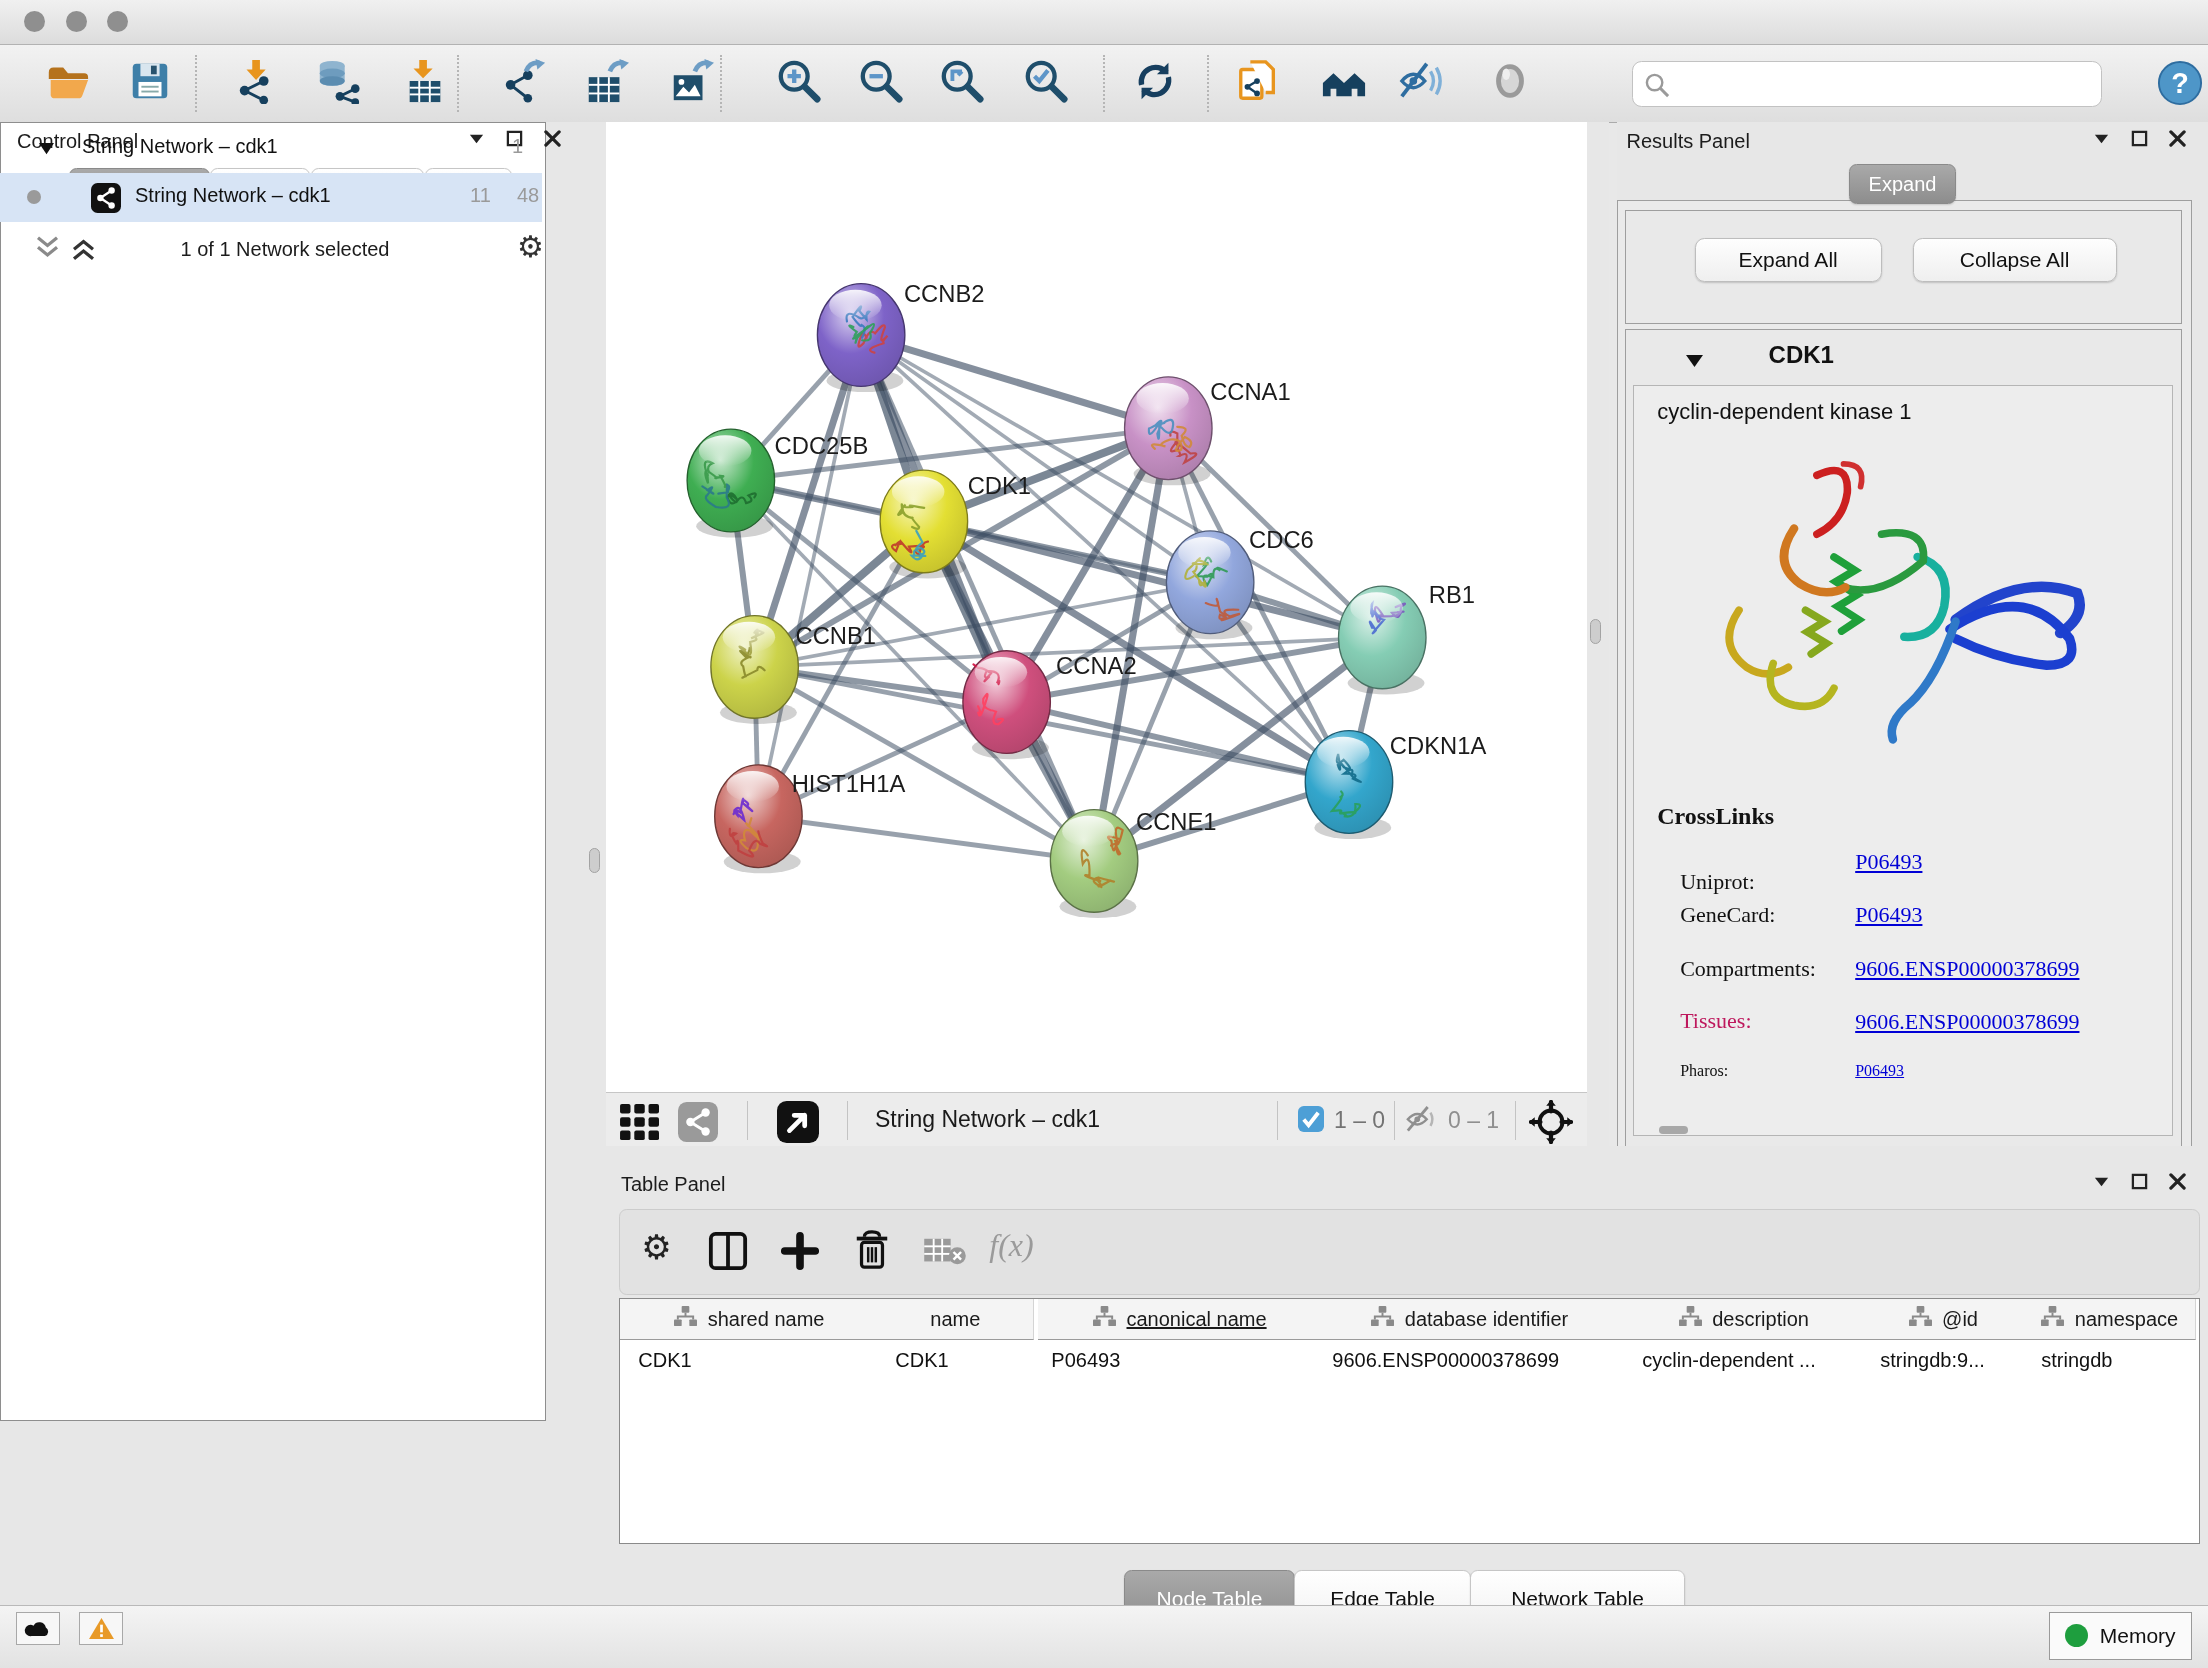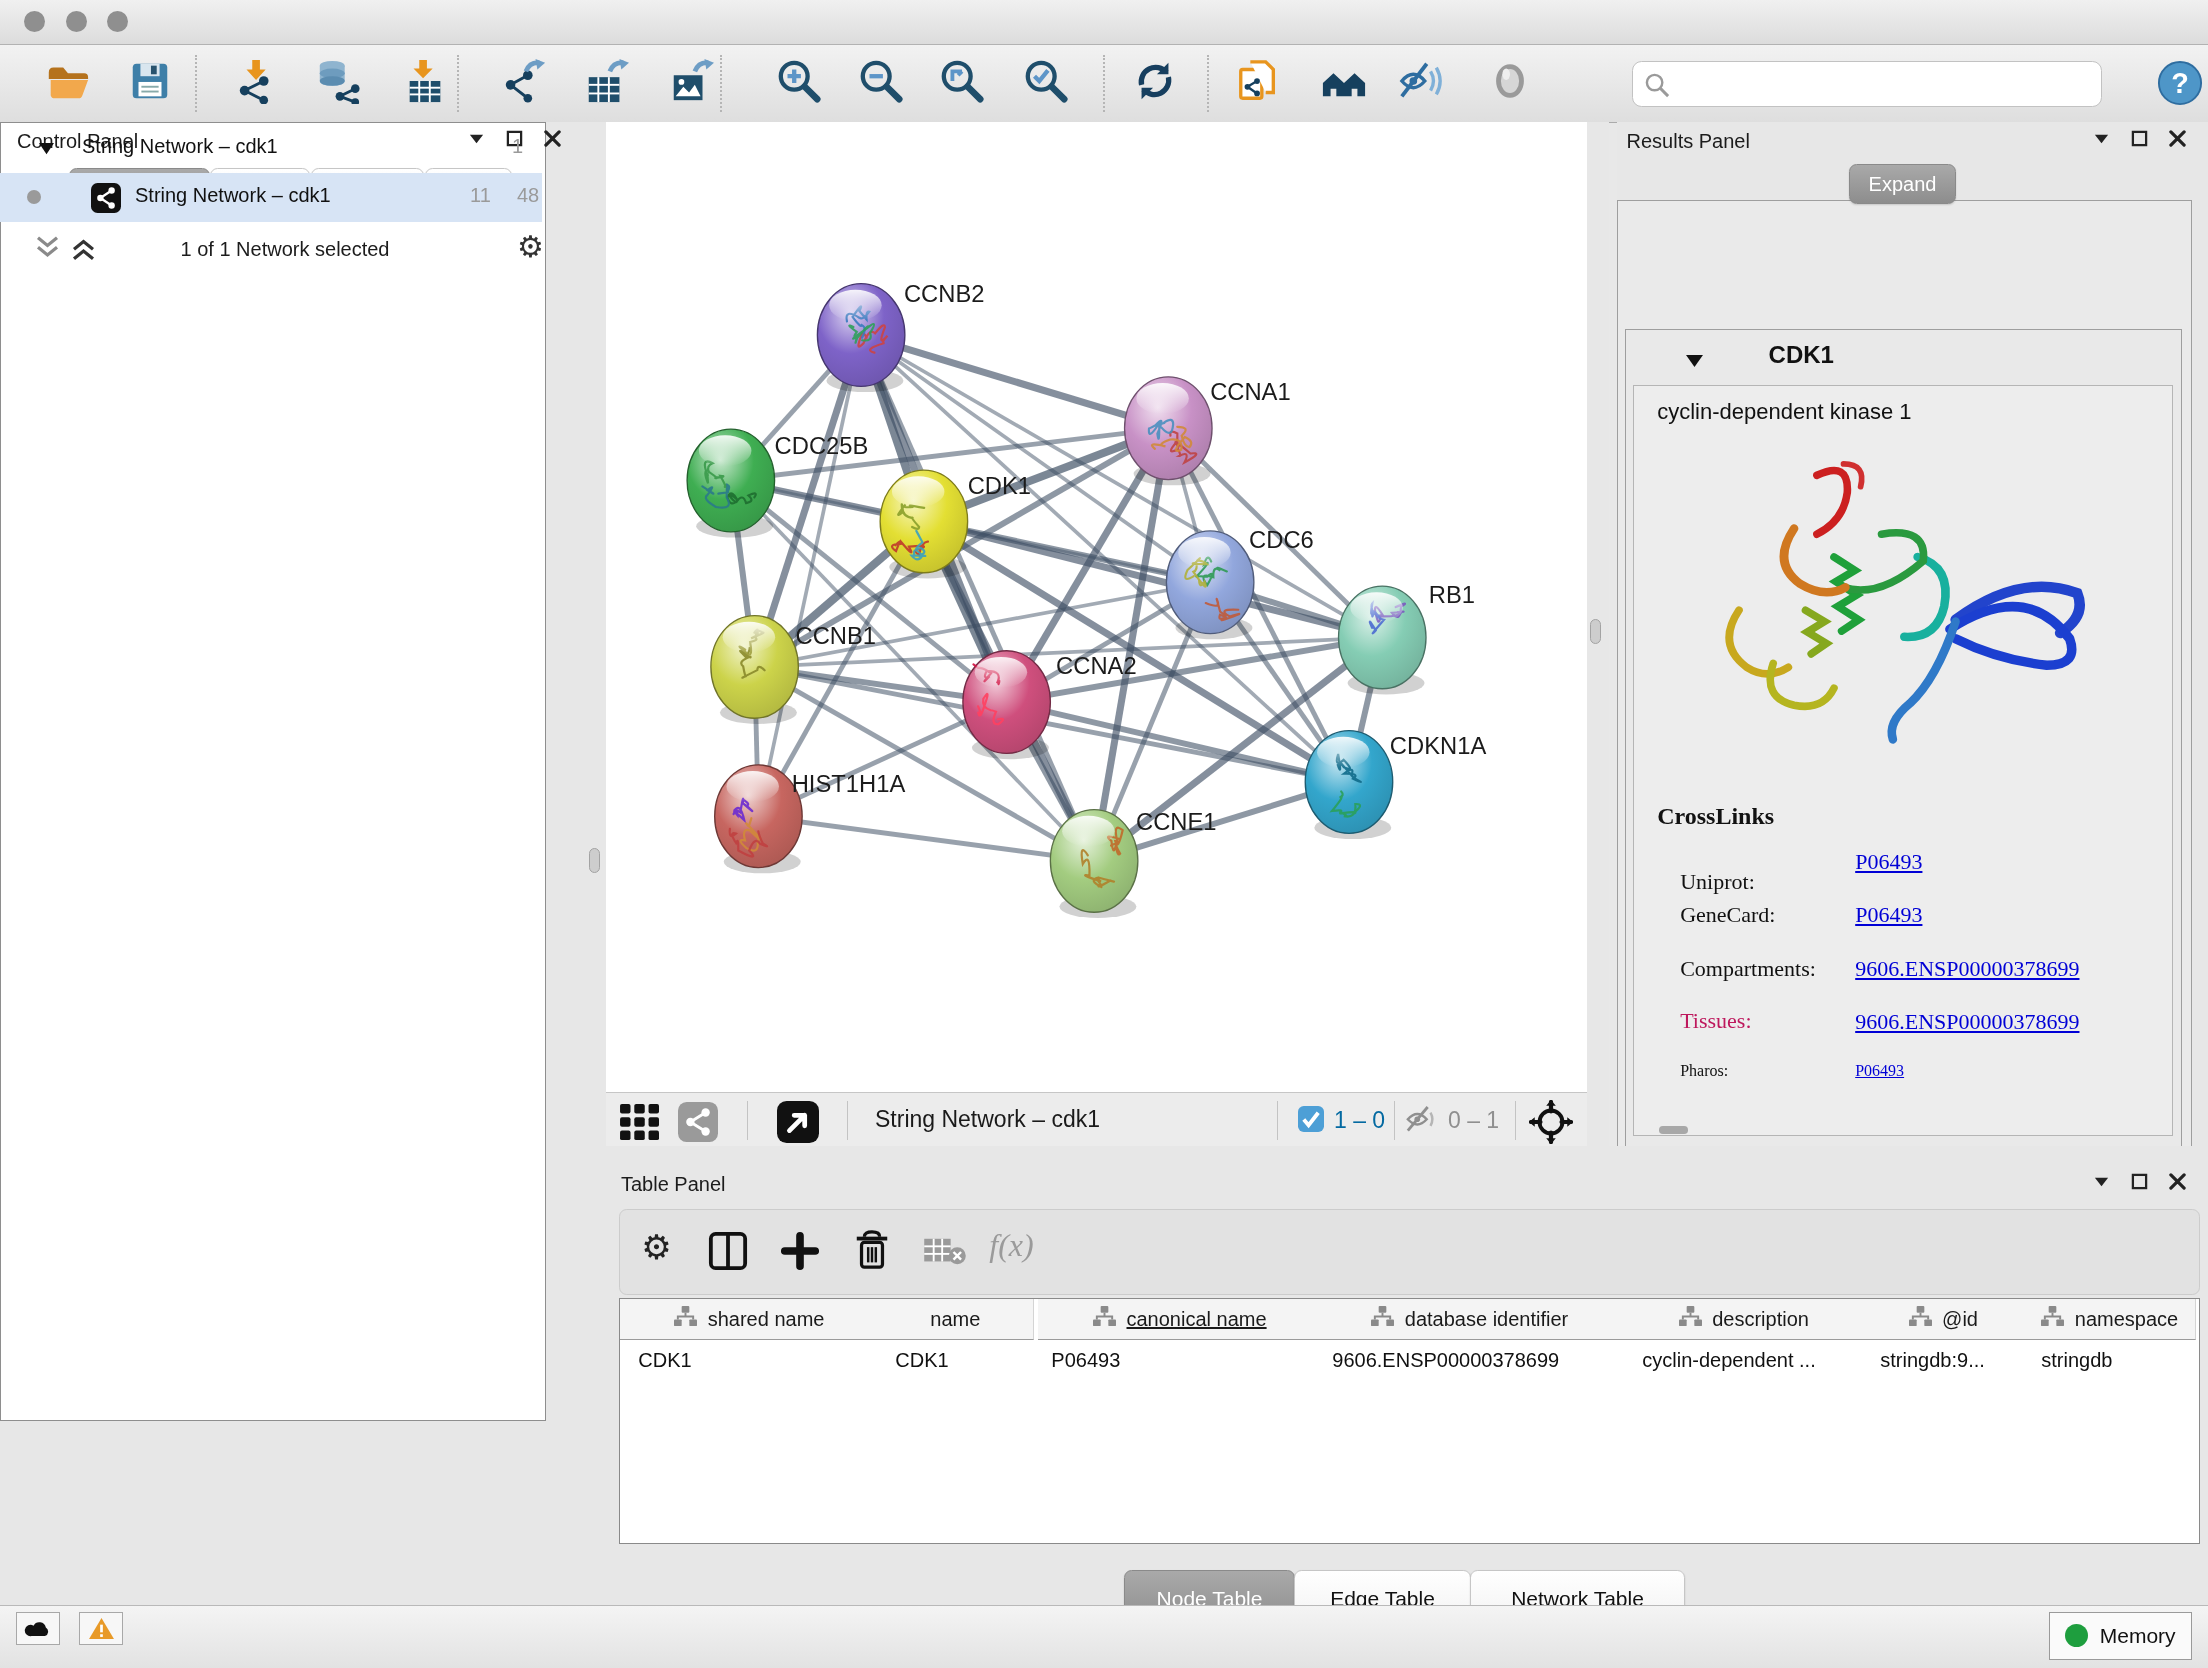--- a/index.html
+++ b/index.html
@@ -554,21 +554,21 @@
         <path d="M13 31 L29 15 M29 15 h-11 M29 15 v11" stroke="#fff" stroke-width="5" stroke-linecap="round"></path>
       </svg></span>
   <div class="nf-sep" style="left:241px"></div>
   <span class="abs" style="left:269px;top:13.3px;font-size:23px;color:#1a1a1a">String Network – cdk1</span>
   <div class="nf-sep" style="left:671px"></div>
   <span class="abs" style="left:692px;top:13.3px">
     <svg width="26" height="26" viewBox="0 0 27 27">
         <rect width="27" height="27" rx="6" fill="#4d9fd6"></rect>
         <path d="M6 14 l5 6 10-13" stroke="#fff" stroke-width="4" fill="none"></path>
       </svg></span>
-  <span class="abs" style="left:728px;top:14.3px;font-size:23px;color:#0369a1">1 – 0</span>
+  <span class="abs" style="left:728px;top:14.3px;font-size:23px;color:#737373">1 – 0</span>
   <div class="nf-sep" style="left:788px"></div>
   <span class="abs" style="left:799px;top:12.4px">
     <svg width="34" height="28.5" viewBox="0 0 36 30">
         <path d="M3 15 q10-11 20 0 q-10 11-20 0 Z" stroke="#8f8f8f" stroke-width="2.6" fill="none"></path>
         <circle cx="13" cy="15" r="3" fill="#8f8f8f"></circle>
         <line x1="3" y1="27" x2="24" y2="2" stroke="#8f8f8f" stroke-width="3"></line>
         <path d="M27 8 q4 7 0 14" stroke="#b5b5b5" stroke-width="2.6" fill="none"></path>
       </svg></span>
   <span class="abs" style="left:842px;top:14.3px;font-size:23px;color:#8f8f8f">0 – 1</span>
   <div class="nf-sep" style="left:909px"></div>
@@ -592,20 +592,24 @@
       </svg>
     <svg width="17" height="17" viewBox="0 0 18 18">
         <rect x="2" y="2" width="14" height="14" fill="none" stroke="#222" stroke-width="2.4"></rect>
       </svg>
     <svg width="17" height="17" viewBox="0 0 18 18">
         <path d="M2 2 L16 16 M16 2 L2 16" stroke="#222" stroke-width="3.4" stroke-linecap="round"></path>
       </svg>
   </span>
   <span class="tab sel abs" style="left:232px;top:42px;width:105px;height:38px;line-height:38px;z-index:3">Expand</span>
   <div class="rbox" style="left:0px;top:78px;width:573px;height:995px"></div>
+  <div class="rbox" style="left:7.6px;top:88px;width:555px;height:112px;background:#e9e9e9">
+    <span class="btn" style="left:69px;top:27px;width:185px;height:42px;line-height:42px">Expand All</span>
+    <span class="btn" style="left:287px;top:27px;width:202px;height:42px;line-height:42px">Collapse All</span>
+  </div>
   <div class="rbox" style="left:7.6px;top:207px;width:555px;height:820px;background:#e9e9e9">
     <svg class="abs" style="left:59px;top:23px" width="19" height="16" viewBox="0 0 20 17">
         <path d="M1 2 h18 l-9 13 Z" fill="#111"></path>
       </svg>
     <span class="abs" style="left:143px;top:11.4px;font-size:24px;font-weight:bold;color:#111">CDK1</span>
     <div class="abs" style="left:7.6px;top:55px;width:538px;height:749px;background:#ededed;border:1px solid #b5b5b5">
       <span class="abs" style="left:23px;top:13.3px;font-size:22px;color:#111">cyclin-dependent kinase 1</span>
       <svg class="abs" style="left:48px;top:57px" width="418" height="342" viewBox="0 0 440 360">
         <g fill="none" stroke-linecap="round">
           <path d="M398 200 q28-18 18-42 q-60-22-128 28" stroke="#2244cc" stroke-width="11"></path>

